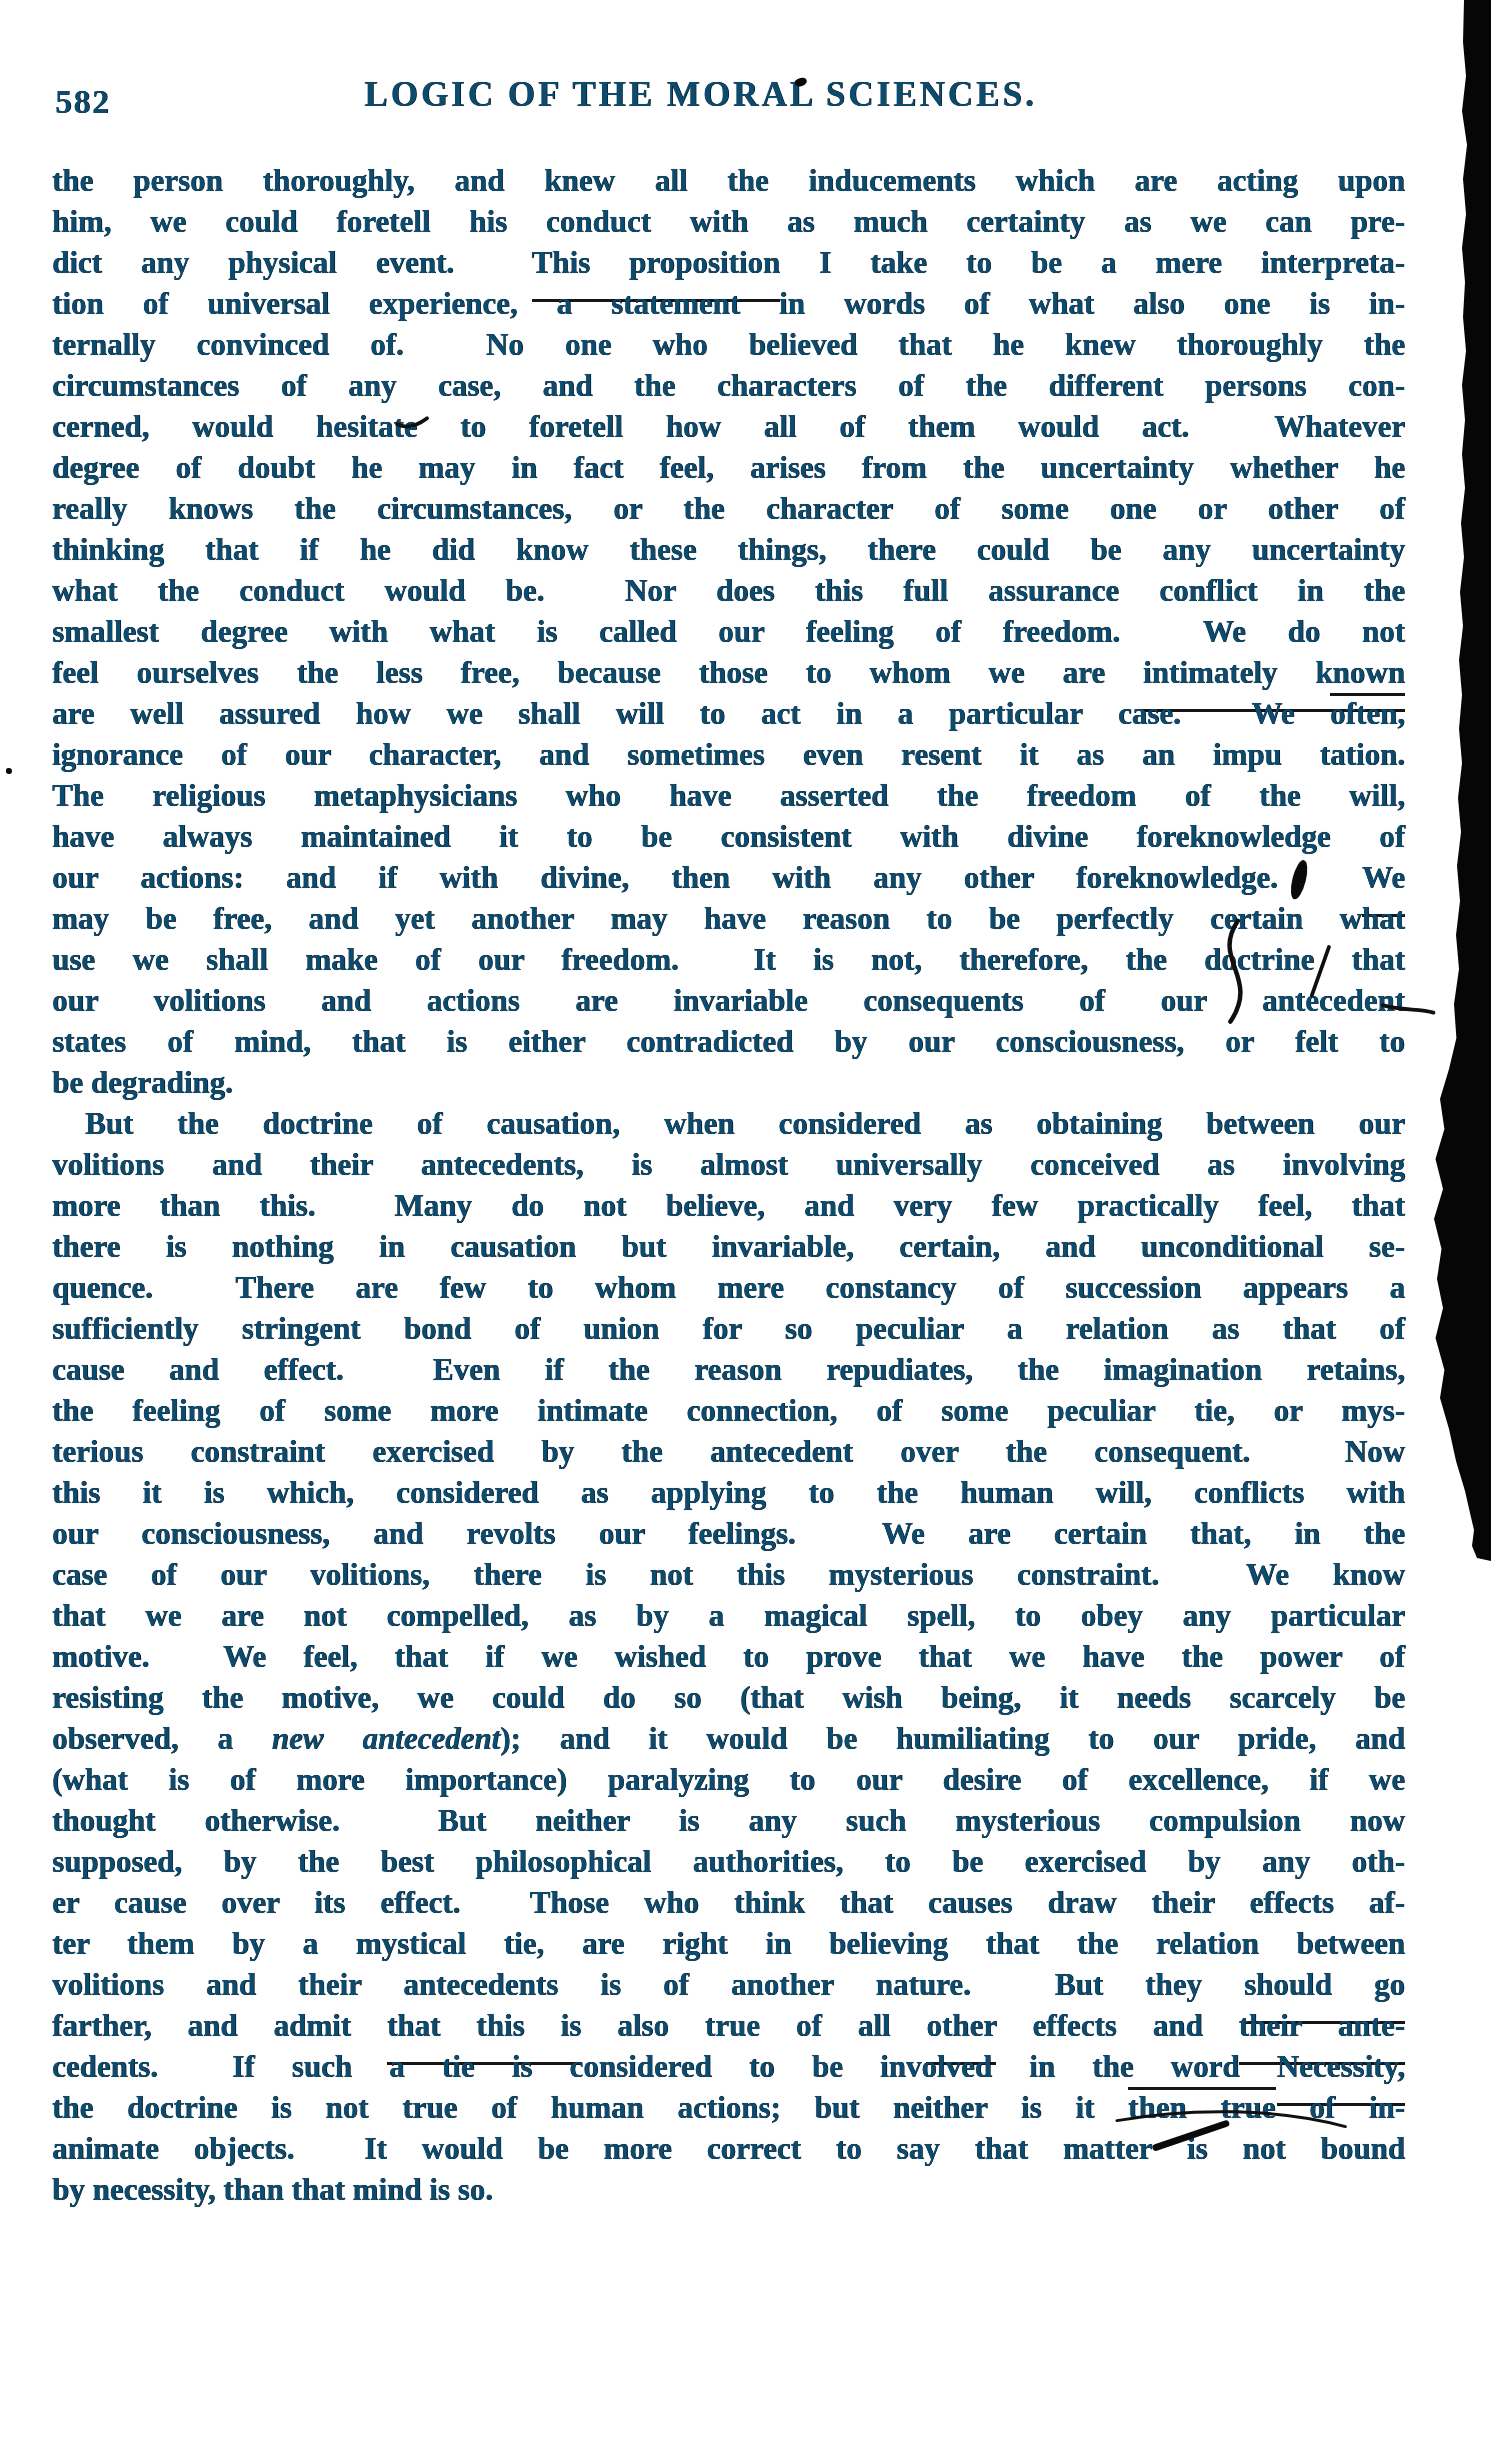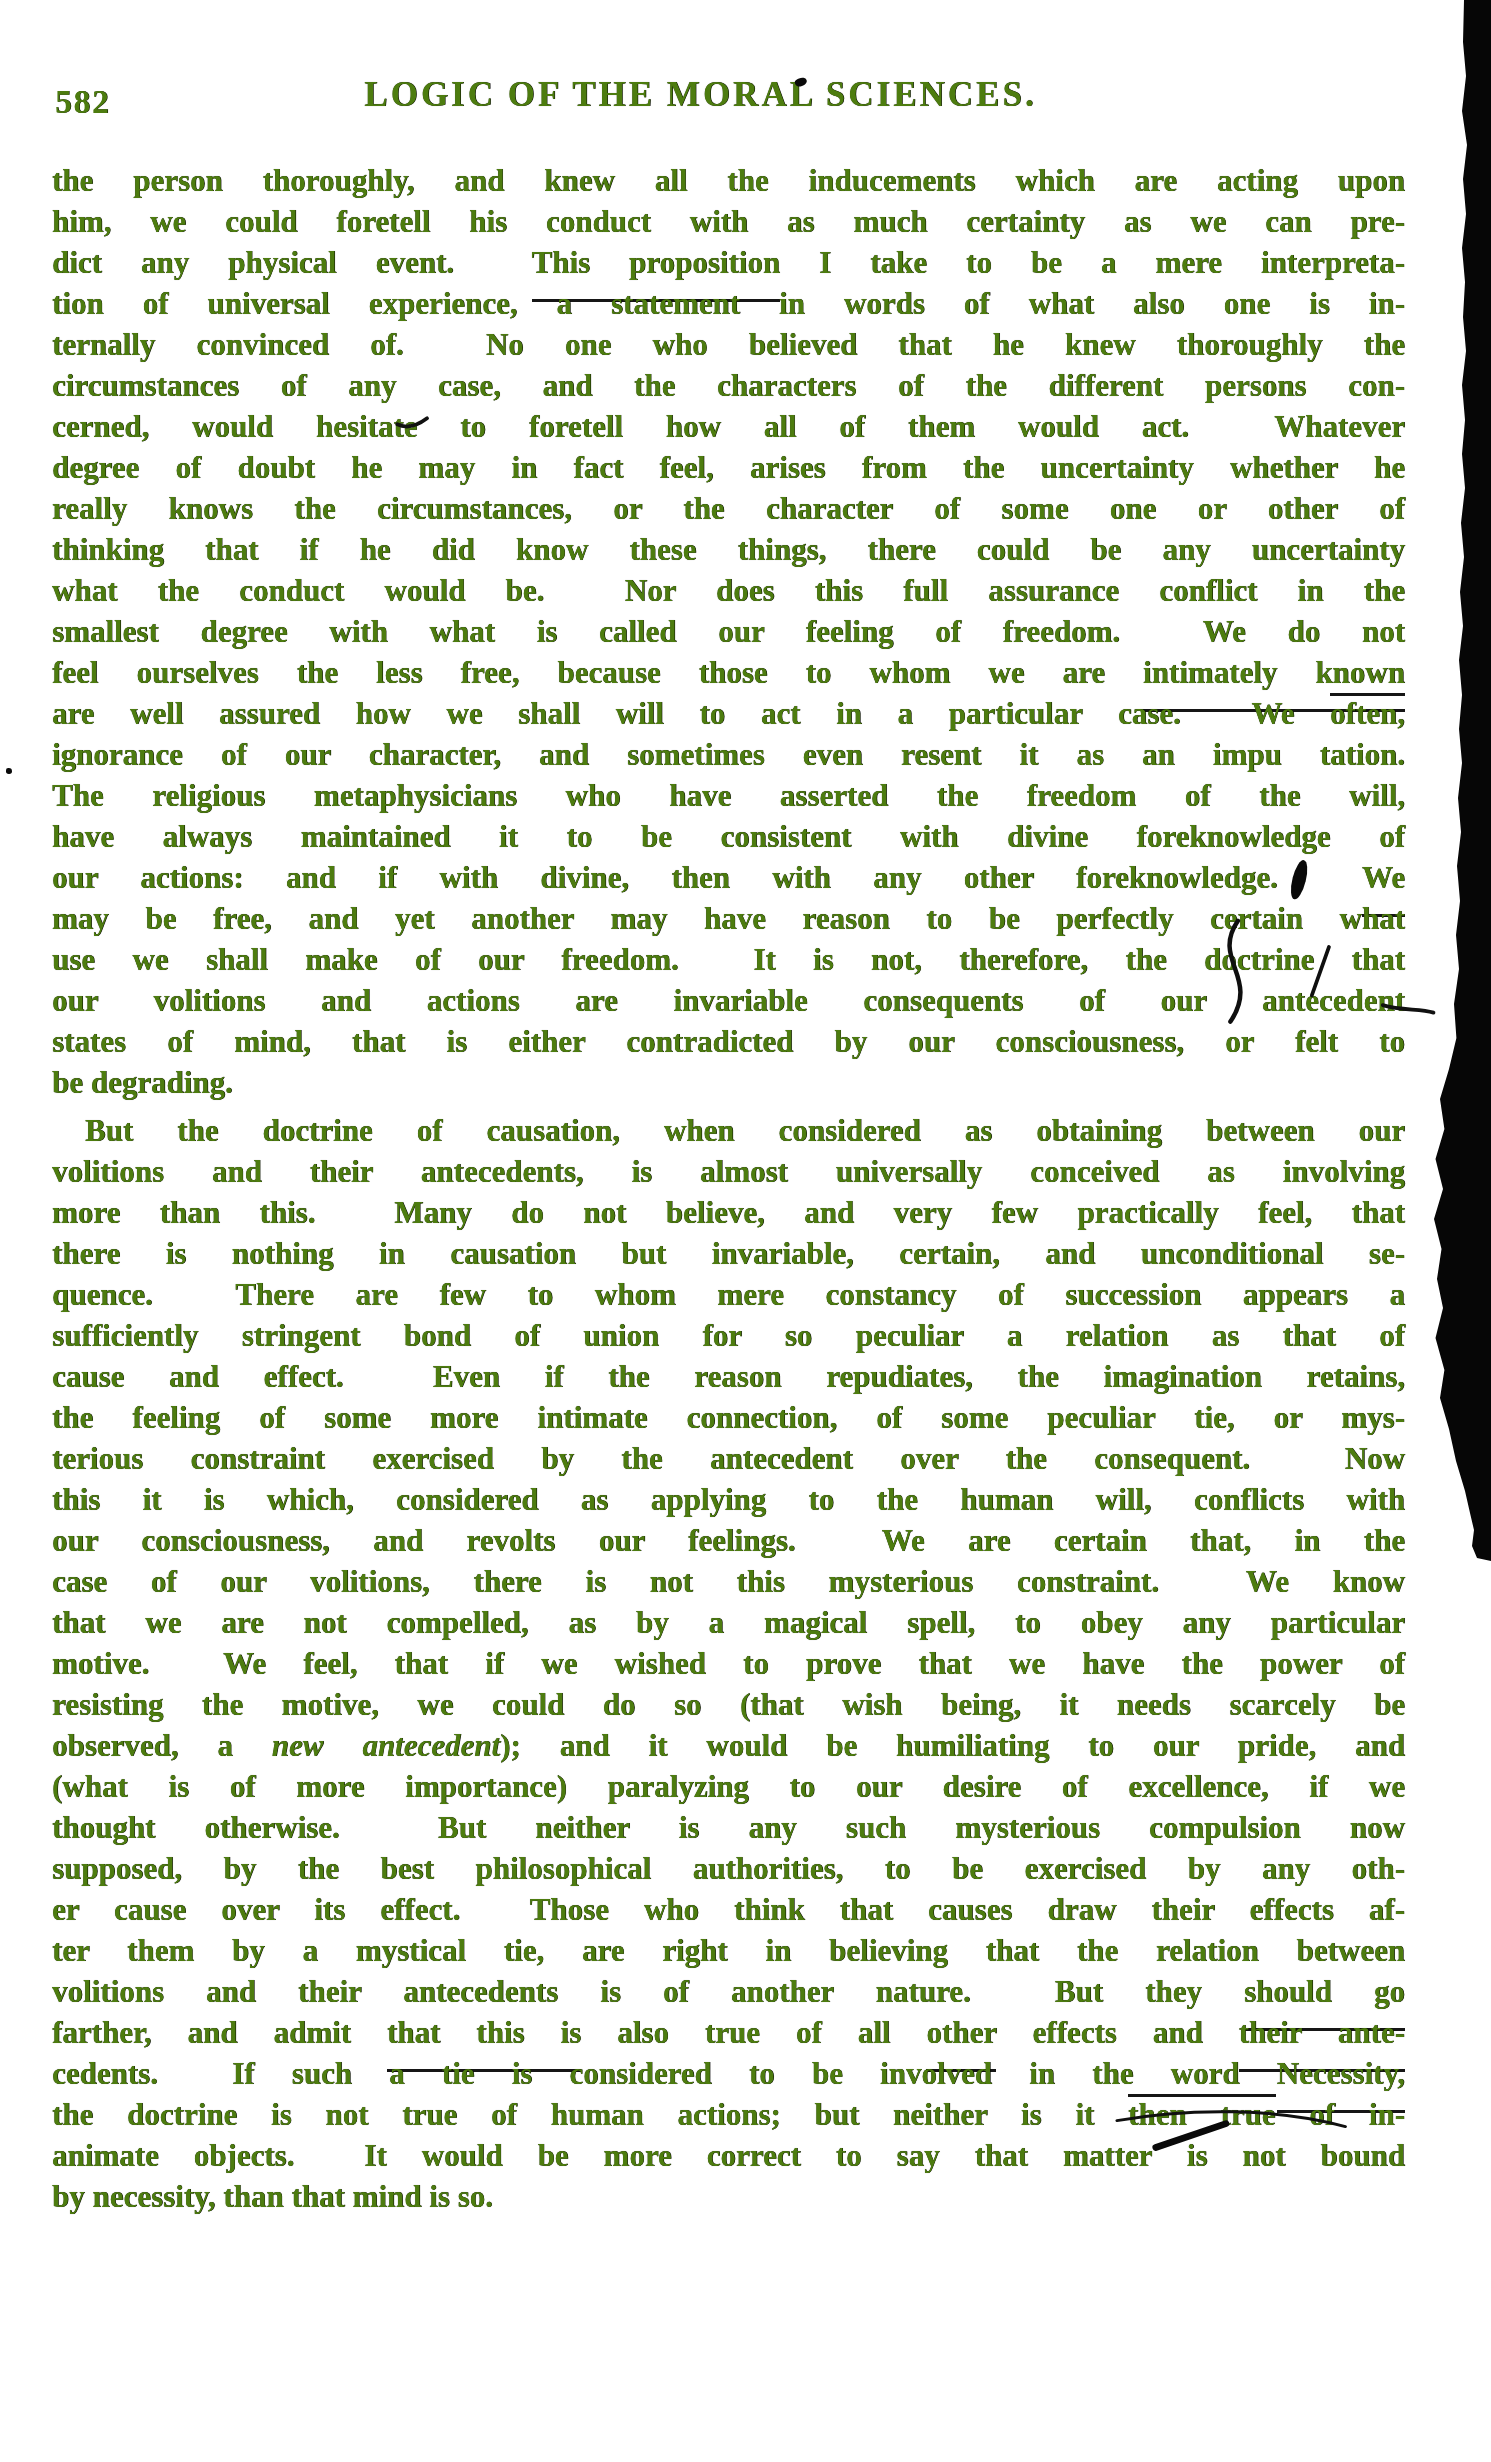--- a/index.html
+++ b/index.html
@@ -2,21 +2,21 @@
 <html style="font-size:12px"><head>
 <meta charset="utf-8">
 <style>
   html,body{margin:0;padding:0;background:#777;}
   .page{
     position:relative;
     width:1491px;height:2462px;
     background:#ffffff;
     overflow:hidden;
     font-family:"Liberation Serif", serif;
-    color:#4d7c0f;
+    color:#0c4a6e;
   }
   
   .header{position:absolute;top:72px;left:0;width:100%;height:60px;}
   .page-num{
     position:absolute;left:55px;top:10.5px;
     font-size:34px;font-weight:700;letter-spacing:1.5px;
     text-shadow:0.4px 0 0 #000;
   }
   .running-title{
     position:absolute;left:0;right:90px;top:3px;text-align:center;
@@ -29,21 +29,21 @@
   }
   .line{
     height:41px;line-height:41px;
     font-size:31px;
     white-space:pre-wrap;
     text-align:justify;text-align-last:justify;
     text-shadow:0.4px 0 0 #000, 0 0 0.7px rgba(0,0,0,.5);
     font-weight:bold;
   }
   .line.last{text-align-last:left;}
-  .line.indent{text-indent:33px;margin-top:7px;}
+  .line.indent{text-indent:33px;}
   
   .seg-i{font-style:italic;}
   .seg-u{
     border-bottom:3px solid #161616;
     padding-bottom:19px;
   }
   .seg-o{
     border-top:3px solid #161616;
   }
   

